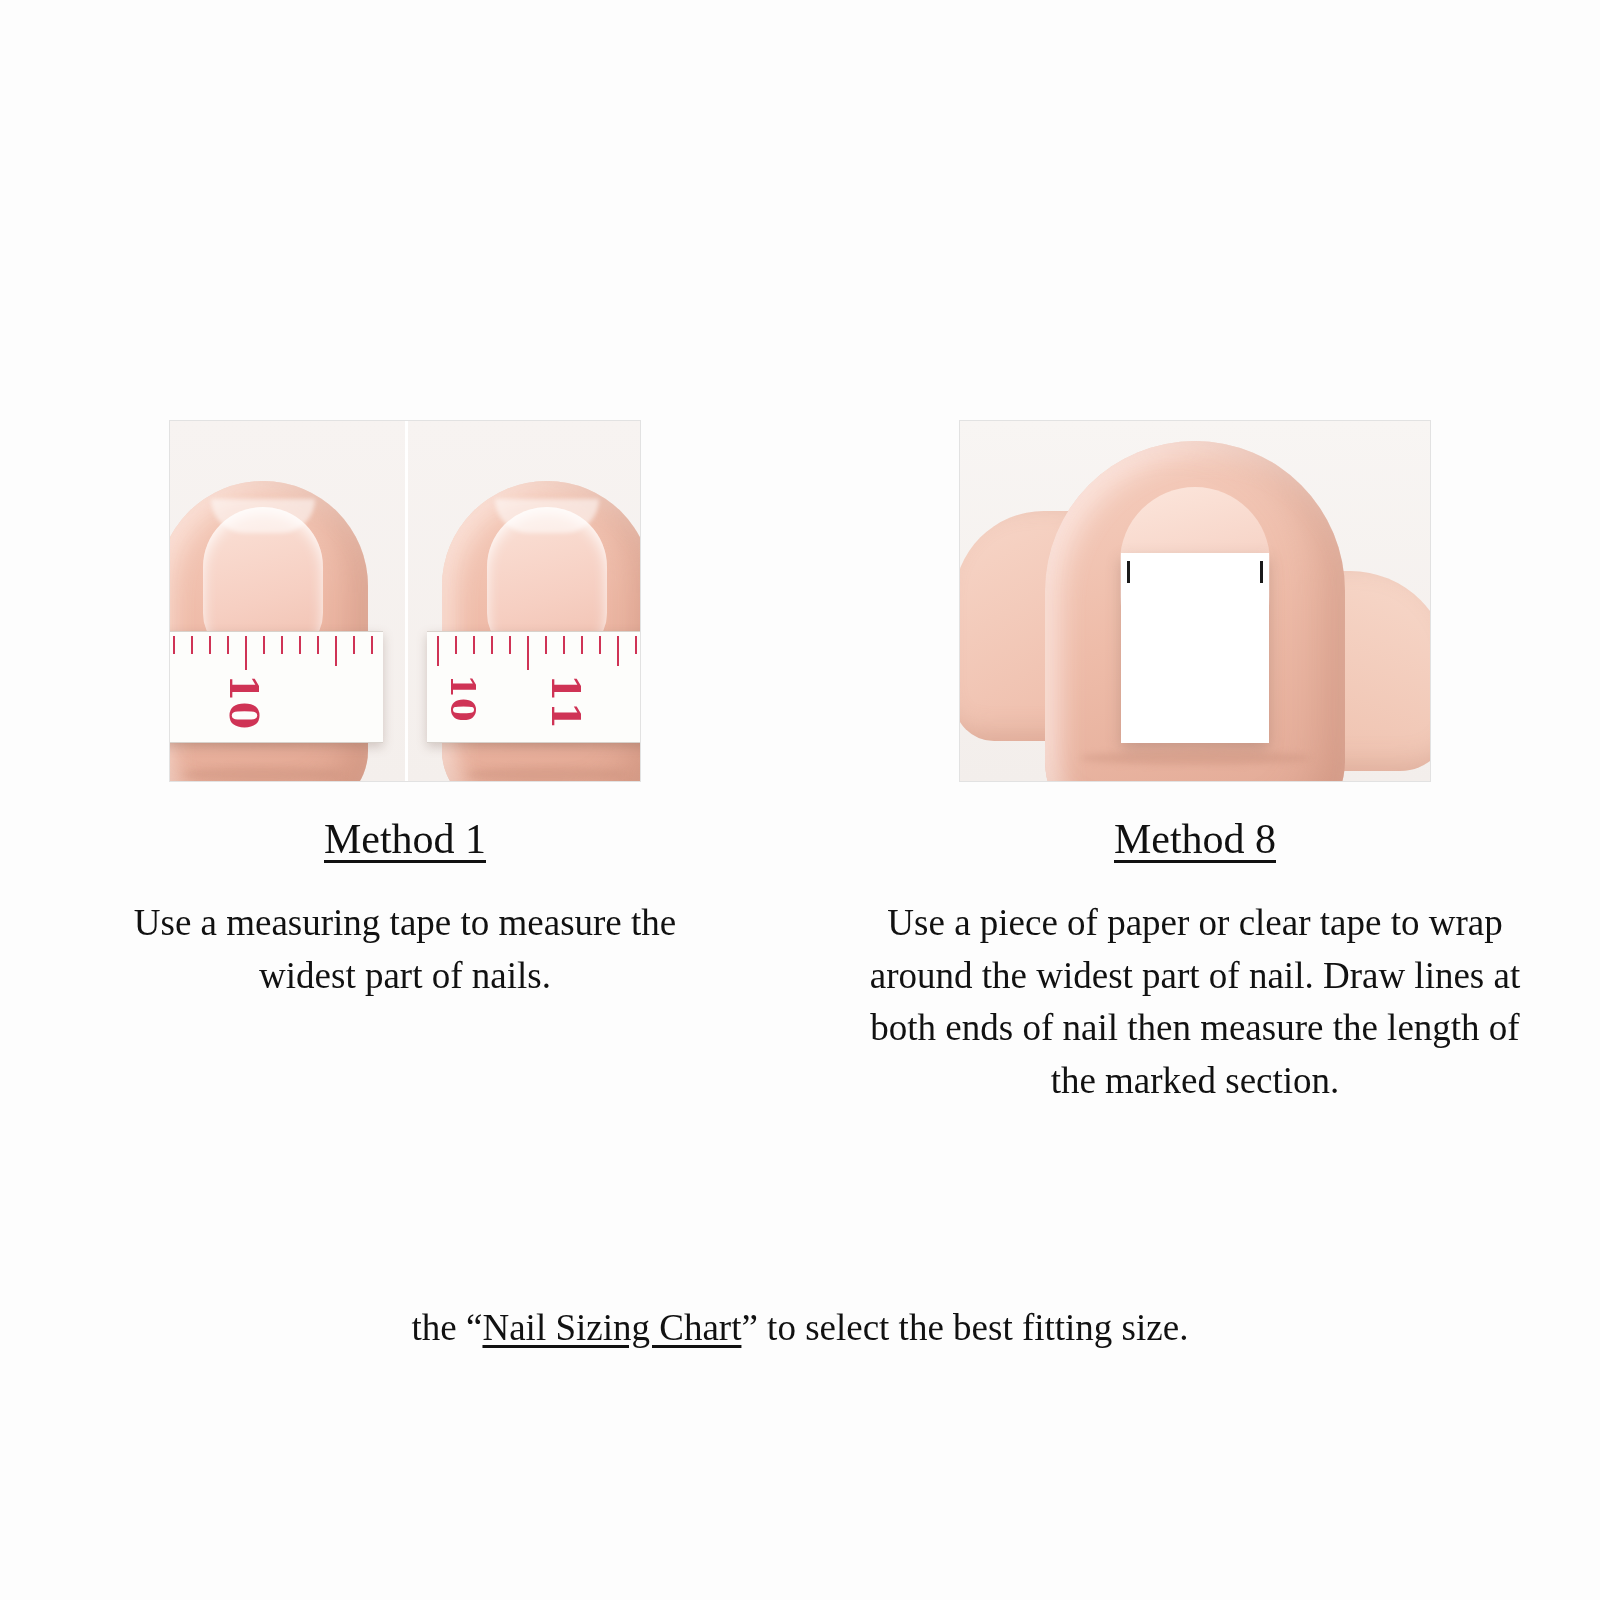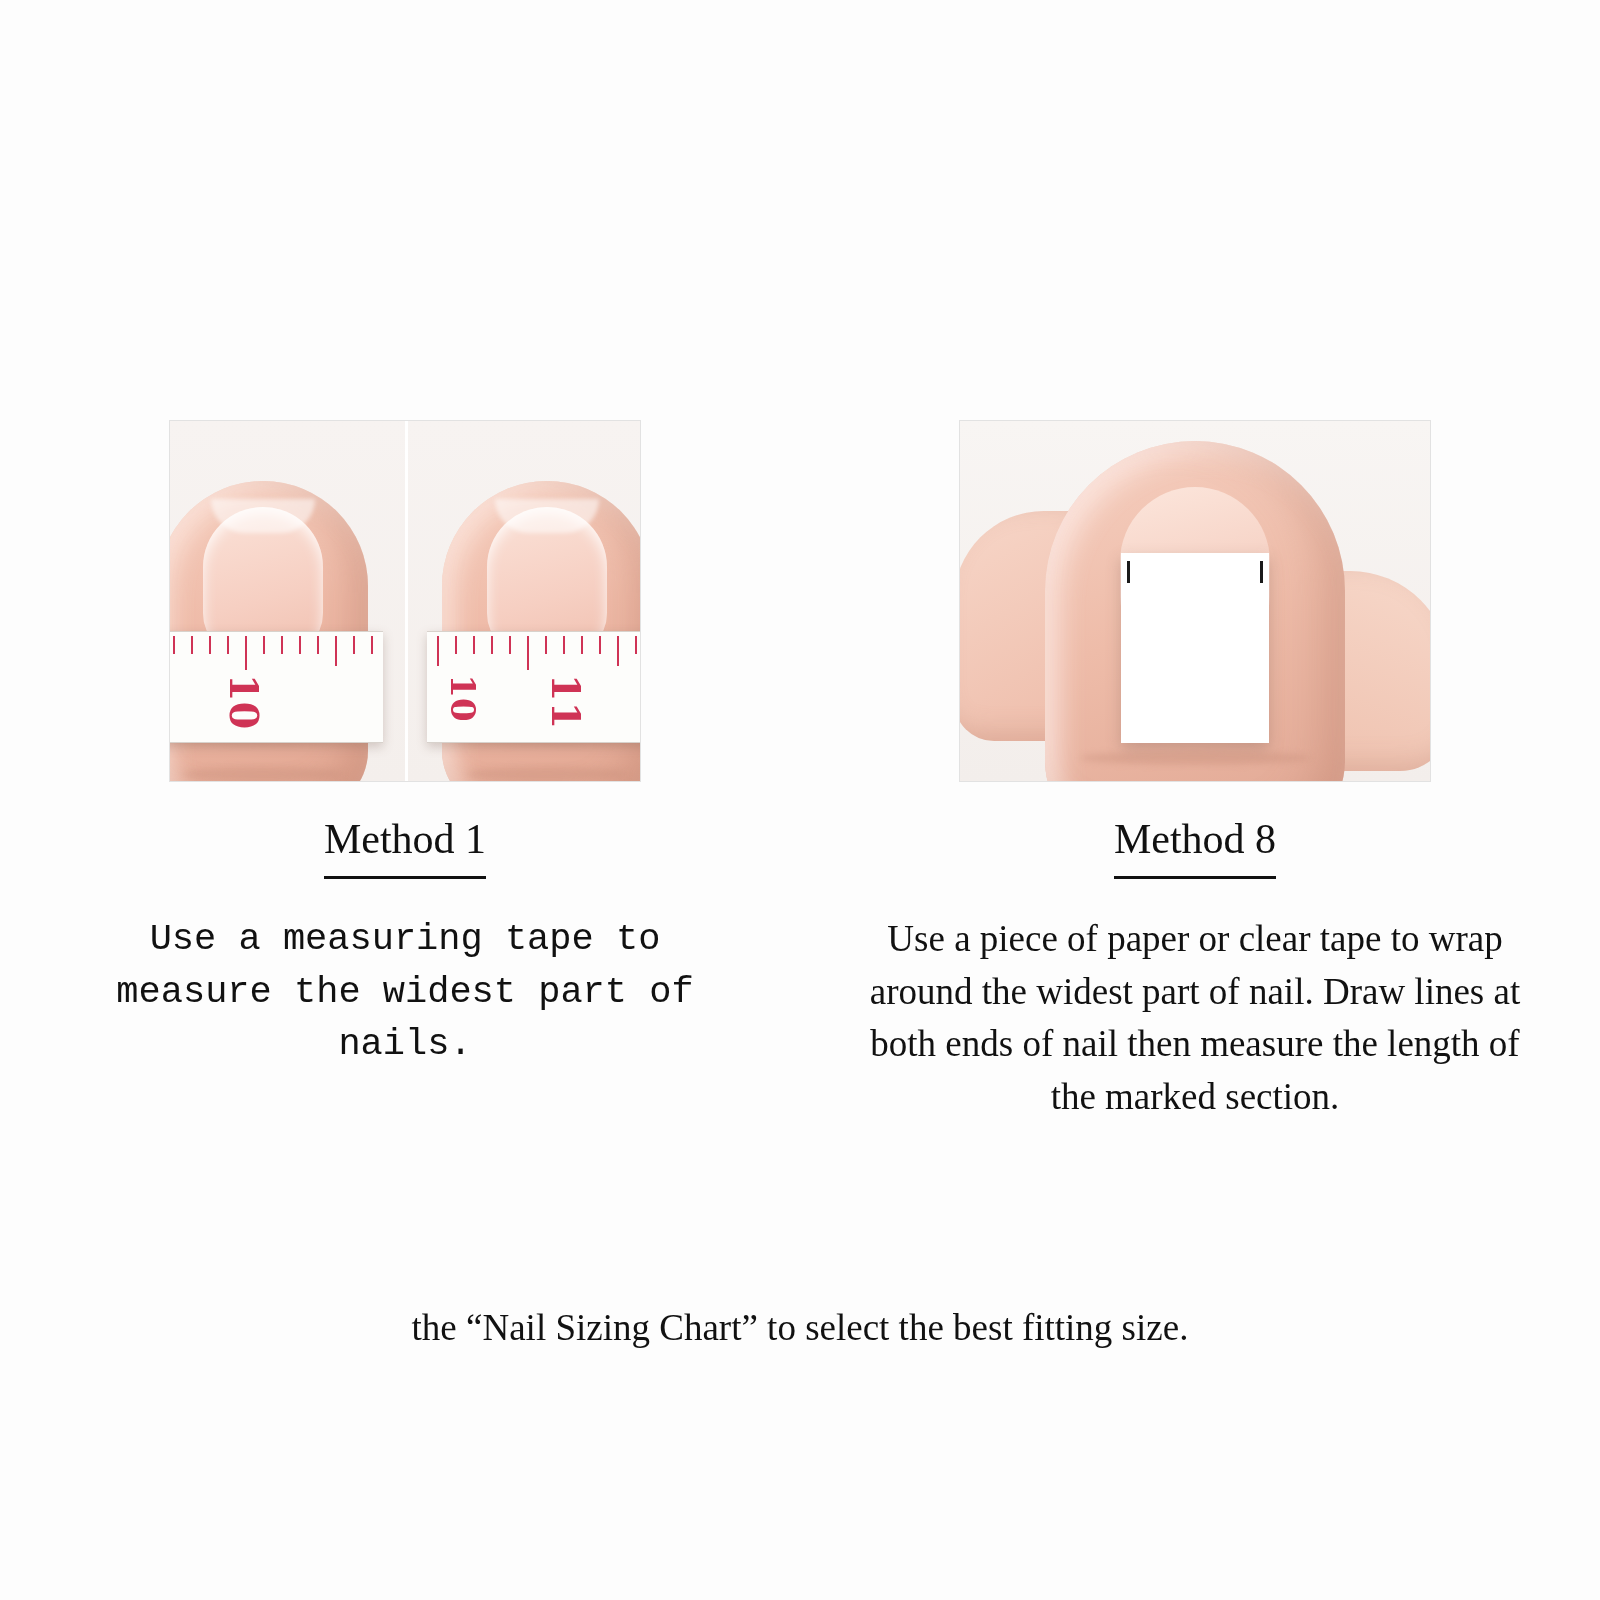--- a/index.html
+++ b/index.html
@@ -222,44 +222,45 @@
     background: linear-gradient(200deg,#f7d8ca 0%,#eec0ad 100%);
     box-shadow: inset 10px -8px 26px rgba(180,120,100,.28);
   }
 
   
   .method-label {
     margin-top: 36px;
     font-size: 42px;
     line-height: 1;
     border-bottom: 3px solid #111;
-    padding-bottom: 16px;
+    padding-bottom: 0;
     white-space: nowrap;
   }
   .method-desc {
     margin-top: 34px;
     font-size: 37px;
     line-height: 1.42;
     text-align: center;
     width: 640px;
   }
-  .panel.left .method-desc { width: 610px; font-family: Liberation Mono, monospace; }
+  .panel.left .method-desc { width: 610px; }
   .panel.right .method-desc { width: 700px; }
 
   
   .footnote {
     position: absolute;
     top: 1300px;
     left: 0;
     width: 100%;
     text-align: center;
     font-size: 37px;
     line-height: 1.5;
   }
   .footnote .u {
+    text-decoration: underline;
     text-underline-offset: 5px;
   }
 </style>
 </head>
 <body>
 
 <div class="page">
 
 
   <div class="panels">

